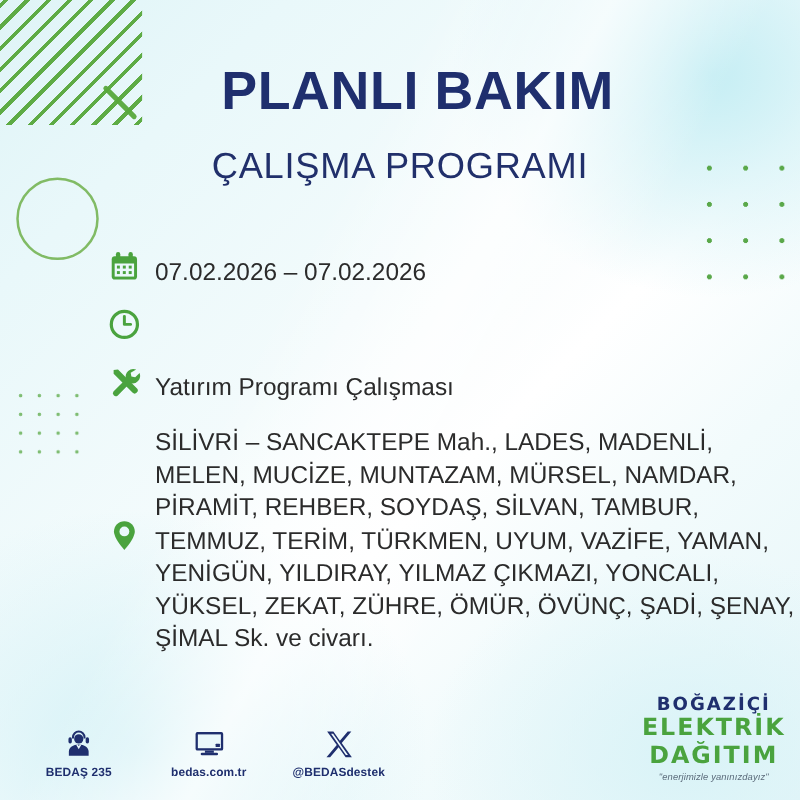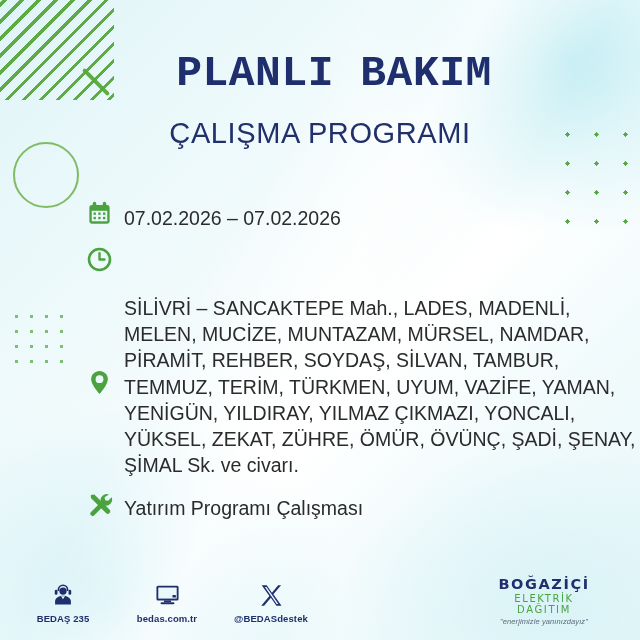--- a/index.html
+++ b/index.html
@@ -52,21 +52,21 @@
   .dots-left{
     position:absolute;left:8px;top:308px;width:62px;height:64px;
     background-image:radial-gradient(#6bb25a 1.5px,transparent 1.6px);
     background-size:15px 15px;background-position:1px 1px;opacity:.85;
   }
 
   
   .header{position:absolute;left:0;top:52px;width:640px;text-align:center;}
   .title-main{
     font-size:43px;font-weight:bold;letter-spacing:.5px;color:#1f2f6e;
-    line-height:1.02;font-family:Liberation Mono, monospace;padding-left:28px;
+    line-height:1.02;font-family:Liberation Sans, sans-serif;padding-left:28px;
   }
   .title-sub{
     margin-top:22px;font-size:29px;font-weight:normal;letter-spacing:.6px;color:#21306b;
     line-height:1.05;font-family:"Liberation Sans",sans-serif;
   }
 
   
   .info{position:absolute;left:86px;top:200px;width:546px;}
   .row{display:flex;align-items:center;margin-bottom:12px;}
   .row .ico{width:38px;min-width:38px;height:34px;display:flex;align-items:flex-start;justify-content:flex-start;}
@@ -82,24 +82,24 @@
   
   .footer{position:absolute;left:0;bottom:0;width:640px;height:82px;}
   .contacts{position:absolute;left:24px;bottom:16px;display:flex;gap:26px;}
   .contact{width:78px;text-align:center;}
   .contact .cico{height:30px;display:flex;align-items:flex-end;justify-content:center;}
   .contact .clbl{
     margin-top:5px;font-size:9.5px;color:#1f2f6e;font-weight:bold;letter-spacing:.1px;
     font-family:"Liberation Sans",sans-serif;white-space:nowrap;
   }
   
-  .logo{position:absolute;right:33px;bottom:14px;text-align:center;width:126px;}
+  .logo{position:absolute;right:6px;bottom:14px;text-align:center;width:126px;}
   .logo .l1{font-size:14.5px;font-weight:bold;color:#1f2f6e;letter-spacing:1.6px;line-height:1.12;
     font-family:"DejaVu Sans",sans-serif;}
-  .logo .l2,.logo .l3{font-size:10px;font-weight:normal;color:#4aa33e;letter-spacing:1.6px;line-height:1.12;
+  .logo .l2,.logo .l3{font-size:19px;font-weight:bold;color:#4aa33e;letter-spacing:1.6px;line-height:1.12;
     font-family:"DejaVu Sans",sans-serif;}
   .logo .tag{margin-top:2px;font-size:7.5px;color:#5a6a7a;font-style:italic;letter-spacing:.1px;
     font-family:"Liberation Sans",sans-serif;}
 </style>
 </head>
 <body>
 
 <div id="poster">
 
   <div class="wash wash-tr"></div>
@@ -142,48 +142,48 @@
 
     <div class="row">
       <span class="ico">
         <svg width="27" height="27" viewBox="0 0 24 24" aria-hidden="true">
           <circle cx="12" cy="12" r="9.3" fill="none" stroke="#4aa33e" stroke-width="2.3"></circle>
           <path d="M12 6.3 V12 H16.4" fill="none" stroke="#4aa33e" stroke-width="2.1" stroke-linecap="round" stroke-linejoin="round"></path>
         </svg>
       </span>
     </div>
 
+    <div class="row">
+      <span class="ico">
+        <svg width="28" height="28" viewBox="0 0 24 24" aria-hidden="true">
+          <g fill="#4aa33e">
+            <path d="M4.2 3.4 L7.2 3.0 L20.1 15.9 a2.1 2.1 0 0 1 -3 3 L4.2 6.0 Z"></path>
+            <path d="M19.7 3.1 a5.3 5.3 0 0 0 -7.0 6.5 L4.1 18.2 a2.0 2.0 0 0 0 2.8 2.8 l8.6 -8.6 a5.3 5.3 0 0 0 6.5 -7.0 l-3.0 3.0 -2.6 -0.5 -0.5 -2.6 Z"></path>
+          </g>
+        </svg>
+      </span>
+      <span class="txt">Yatırım Programı Çalışması</span>
+    </div>
+
     <div class="row addr">
       <span class="ico">
         <svg width="27" height="27" viewBox="0 0 24 24" aria-hidden="true">
           <path d="M12 1.8 C7.8 1.8 4.6 5.0 4.6 9.1 C4.6 14.2 12 22.2 12 22.2 C12 22.2 19.4 14.2 19.4 9.1 C19.4 5.0 16.2 1.8 12 1.8 Z" fill="#4aa33e"></path>
           <circle cx="12" cy="9.0" r="3.5" fill="#eaf8fb"></circle>
         </svg>
       </span>
       <span class="txt">
         <span class="addr-line">SİLİVRİ – SANCAKTEPE Mah., LADES, MADENLİ,</span><br>
         <span class="addr-line">MELEN, MUCİZE, MUNTAZAM, MÜRSEL, NAMDAR,</span><br>
         <span class="addr-line">PİRAMİT, REHBER, SOYDAŞ, SİLVAN, TAMBUR,</span><br>
         <span class="addr-line">TEMMUZ, TERİM, TÜRKMEN, UYUM, VAZİFE, YAMAN,</span><br>
         <span class="addr-line">YENİGÜN, YILDIRAY, YILMAZ ÇIKMAZI, YONCALI,</span><br>
         <span class="addr-line">YÜKSEL, ZEKAT, ZÜHRE, ÖMÜR, ÖVÜNÇ, ŞADİ, ŞENAY,</span><br>
         <span class="addr-line">ŞİMAL Sk. ve civarı.</span>
       </span>
-    </div>
-
-    <div class="row">
-      <span class="ico">
-        <svg width="28" height="28" viewBox="0 0 24 24" aria-hidden="true">
-          <g fill="#4aa33e">
-            <path d="M4.2 3.4 L7.2 3.0 L20.1 15.9 a2.1 2.1 0 0 1 -3 3 L4.2 6.0 Z"></path>
-            <path d="M19.7 3.1 a5.3 5.3 0 0 0 -7.0 6.5 L4.1 18.2 a2.0 2.0 0 0 0 2.8 2.8 l8.6 -8.6 a5.3 5.3 0 0 0 6.5 -7.0 l-3.0 3.0 -2.6 -0.5 -0.5 -2.6 Z"></path>
-          </g>
-        </svg>
-      </span>
-      <span class="txt">Yatırım Programı Çalışması</span>
     </div>
 
   </div>
 
   <div class="footer">
 
     <div class="contacts">
 
       <div class="contact">
         <span class="cico">

